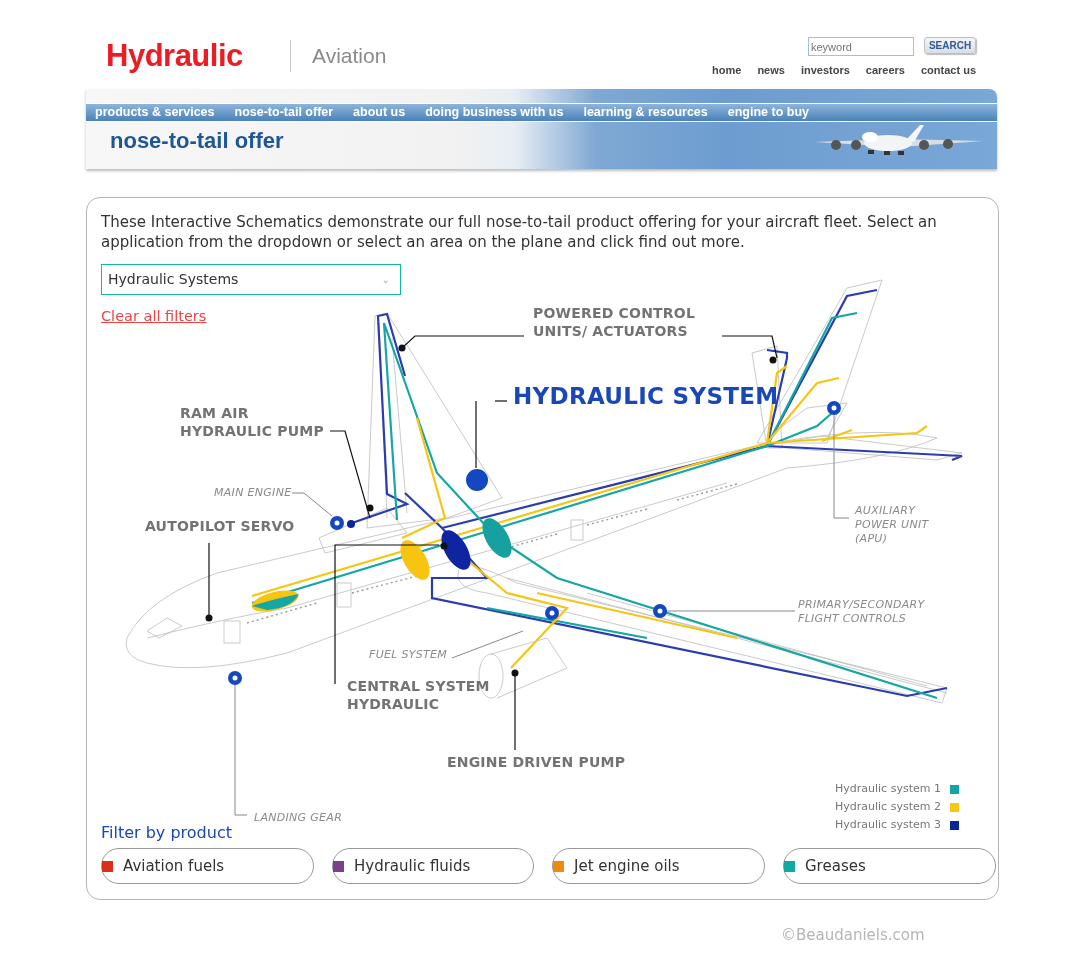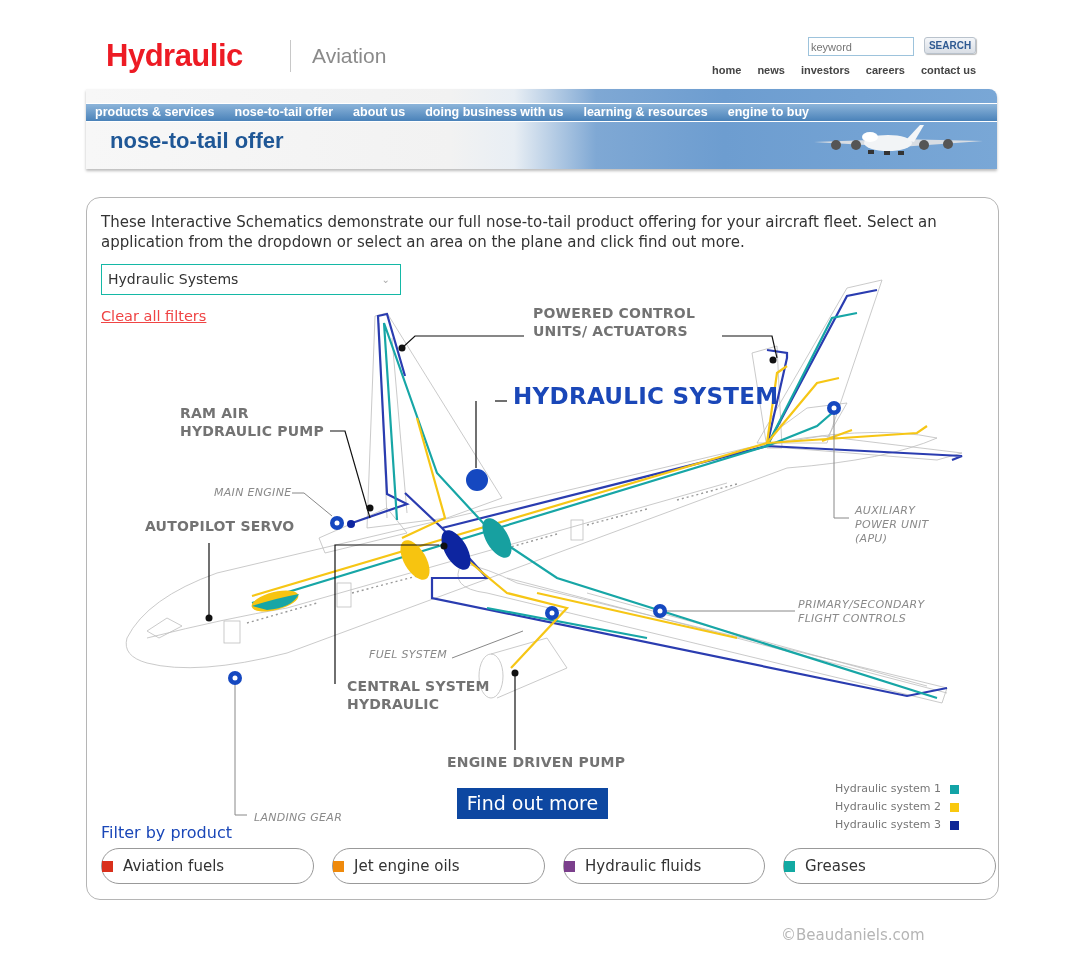--- a/index.html
+++ b/index.html
@@ -226,21 +226,20 @@
     <div>POWER UNIT</div>
     <div>(APU)</div>
   </div>
   <div class="lbl-it" style="left:711px;top:400px;">
     <div>PRIMARY/SECONDARY</div>
     <div>FLIGHT CONTROLS</div>
   </div>
   <div class="lbl-it" style="left:282px;top:450px;">FUEL SYSTEM</div>
   <div class="lbl-it" style="left:167px;top:613px;">LANDING GEAR</div>
 
-  <div class="find-btn">Find out more</div>
 
   <div class="legend">
     <div class="legend-row">
       <span>Hydraulic system 1</span>
       <span class="sw" style="background:#12a3a6"></span>
     </div>
     <div class="legend-row">
       <span>Hydraulic system 2</span>
       <span class="sw" style="background:#f9c80e"></span>
     </div>
@@ -249,28 +248,28 @@
       <span class="sw" style="background:#0d2596"></span>
     </div>
   </div>
 
   <div class="filter-title">Filter by product</div>
   <div class="filters">
     <div class="pill">
       <span class="sw" style="background:#d9301c"></span>
       <span>Aviation fuels</span>
     </div>
+    <div class="pill" style="width:202px">
+      <span class="sw" style="background:#7b3f8c"></span>
+      <span>Hydraulic fluids</span>
+    </div>
     <div class="pill">
       <span class="sw" style="background:#ef8a0c"></span>
       <span>Jet engine oils</span>
     </div>
-    <div class="pill" style="width:202px">
-      <span class="sw" style="background:#7b3f8c"></span>
-      <span>Hydraulic fluids</span>
-    </div>
     <div class="pill">
       <span class="sw" style="background:#12a9a2"></span>
       <span>Greases</span>
     </div>
   </div>
 </div>
 
 <div class="credit">©Beaudaniels.com</div>
 
 </body></html>

